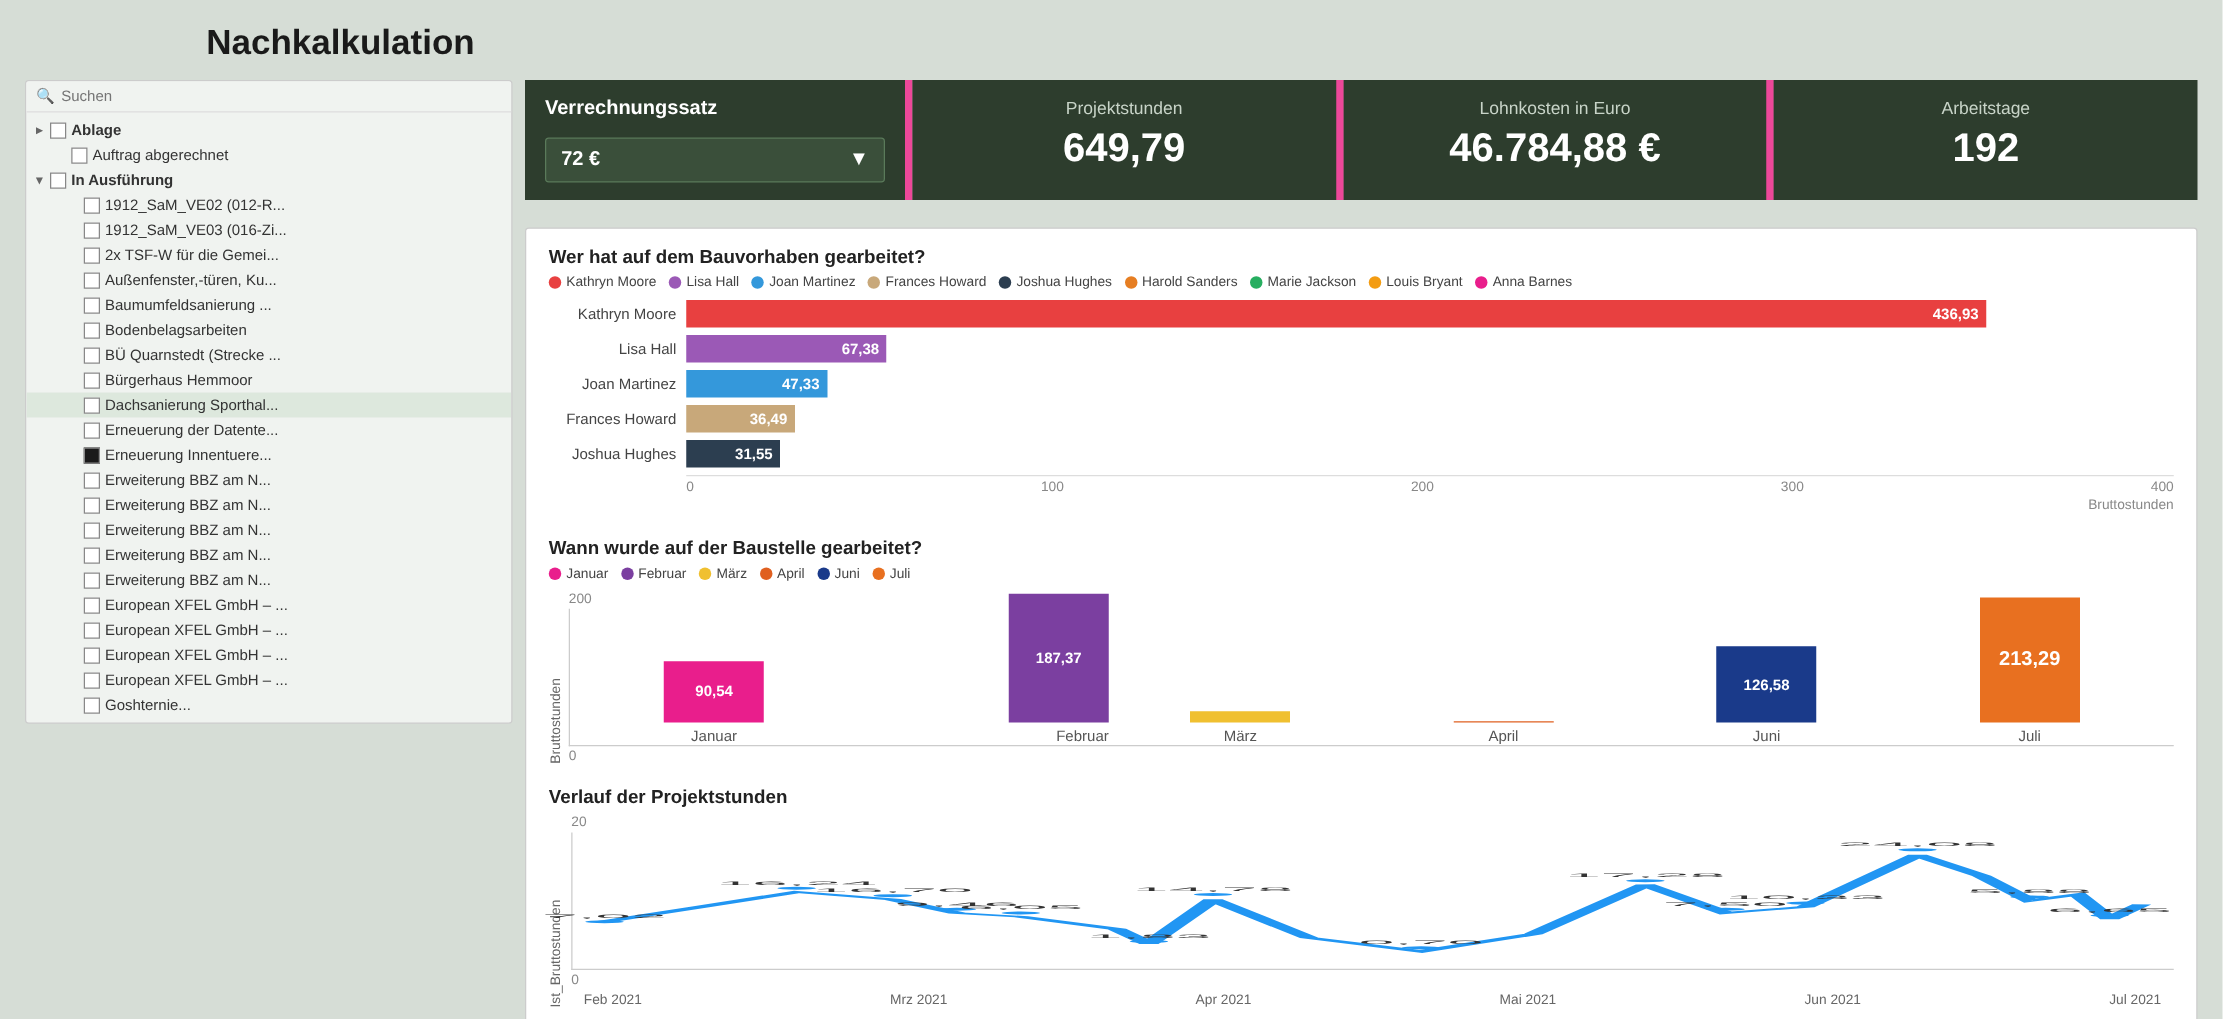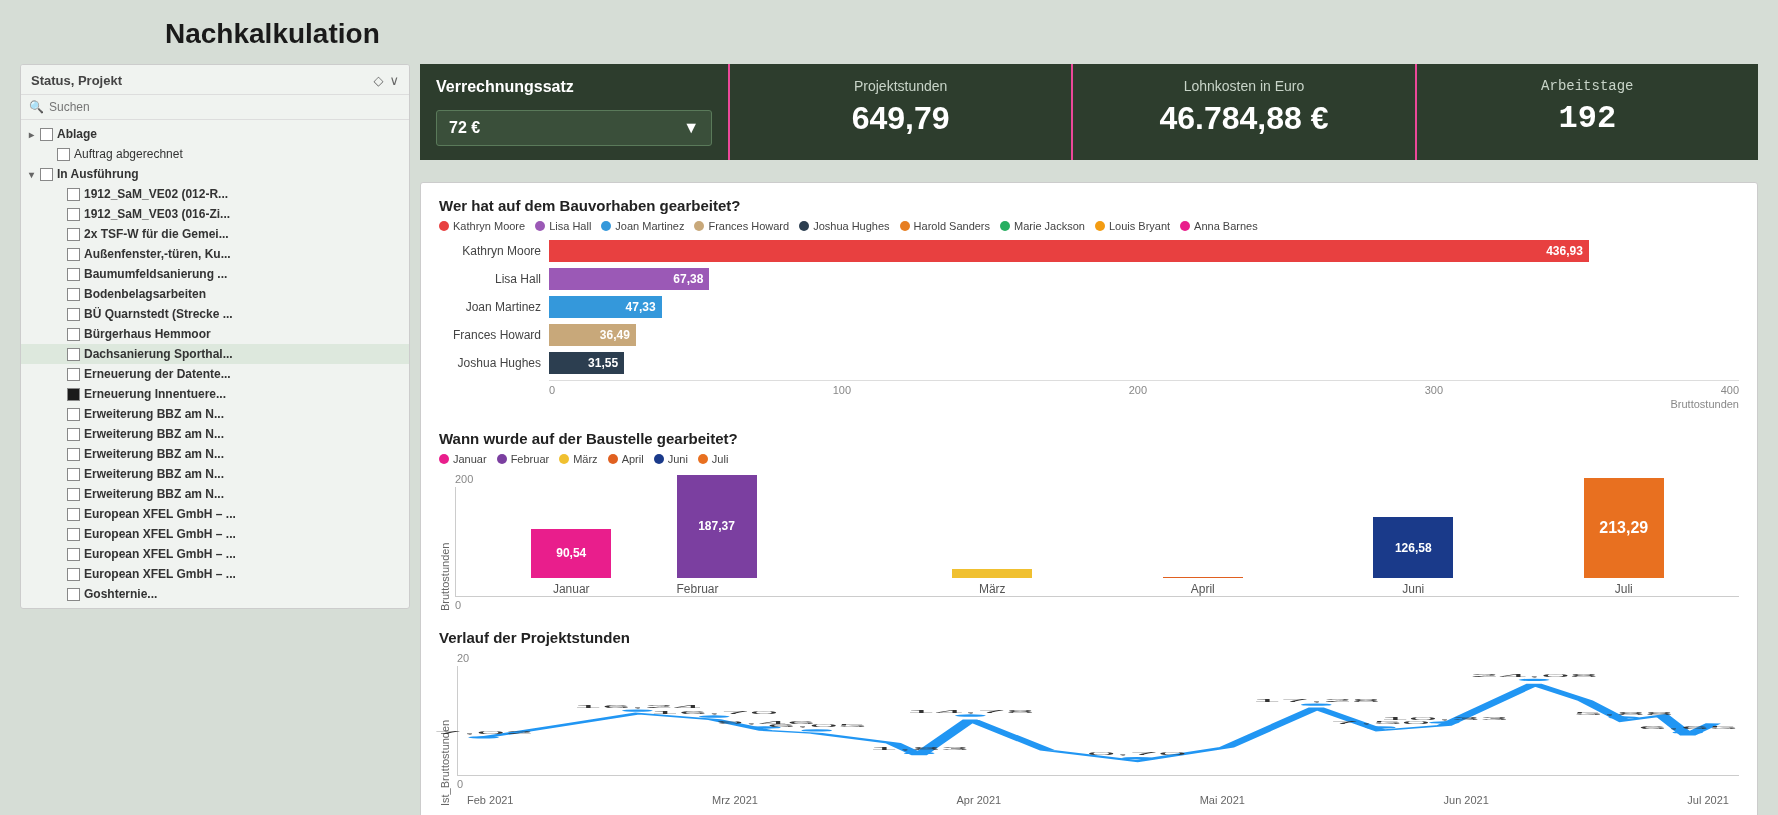--- a/index.html
+++ b/index.html
@@ -79,21 +79,20 @@
     .sidebar-list::-webkit-scrollbar-track { background: #e8ebe8; }
     .sidebar-list::-webkit-scrollbar-thumb { background: #b0b8b0; border-radius: 3px; }
     .tree-item {
       display: flex;
       align-items: center;
       padding: 3px 8px 3px 8px;
       cursor: pointer;
       gap: 4px;
       font-size: 12px;
       color: #333;
-      font-weight: bold;
     }
     .tree-item .checkbox {
       width: 13px; height: 13px;
       border: 1px solid #888;
       background: white;
       flex-shrink: 0;
       display: flex;
       align-items: center;
       justify-content: center;
     }
@@ -110,23 +109,23 @@
     .tree-item.level-1 { padding-left: 22px; font-weight: 500; }
     .tree-item.level-2 { padding-left: 46px; }
     .kpi-card {
       flex: 1;
       background: #2d3d2d;
       color: white;
       padding: 14px 20px;
       display: flex;
       flex-direction: column;
       gap: 6px;
-      border-right: 2px solid #ec4899;
-    }
-    .kpi-card:last-child { border-right: none; font-family: Liberation Mono, monospace; }
+      border-right: 6px solid #ec4899;
+    }
+    .kpi-card:last-child { border-right: none; }
     .kpi-card.verrechnungssatz {
       background: #2d3d2d;
       flex: 0 0 320px;
     }
     .kpi-label {
       font-size: 14px;
       font-weight: 400;
       color: #c8d4c8;
       text-align: center;
     }
@@ -271,27 +270,20 @@
   </style>
 </head>
 <body>
 
 <div class="main-container">
   <h1 class="page-title">Nachkalkulation</h1>
 
   <div class="full-layout">
 
     <div class="sidebar">
-      <div class="sidebar-header">
-        <span class="sidebar-header-left">Status, Projekt</span>
-        <div class="sidebar-header-icons">
-          <span>◇</span>
-          <span>∨</span>
-        </div>
-      </div>
       <div class="sidebar-search">
         <span style="color:#888;font-size:12px;">🔍</span>
         <input type="text" style="border: none; background: transparent; outline: none; font-size: 12px; width: 100%; color: rgb(85, 85, 85);" placeholder="Suchen">
       </div>
       <div class="sidebar-list" id="sidebar-list">
       <div class="tree-item level-0">
             <span style="font-size:10px;color:#666;margin-right:2px;">▸</span>
             <span class="checkbox"></span>
             <span class="label">Ablage</span>
           </div>
@@ -551,21 +543,21 @@
             <div style="writing-mode:vertical-rl;transform:rotate(180deg);font-size:11px;color:#666;margin-right:4px;white-space:nowrap;">Bruttostunden</div>
             <div style="flex:1;position:relative;">
               <div style="font-size:11px;color:#888;text-align:left;margin-bottom:2px;">200</div>
               <div id="chart2-bars" style="display:flex;align-items:flex-end;height:110px;border-bottom:1px solid #ccc;border-left:1px solid #ccc;gap:0;padding:0 10px;">
                   <div style="flex: 1 1 0%; display: flex; flex-direction: column; align-items: center; justify-content: flex-end; position: relative;">
     <div style="width:80px;height:49.5px;background:#e91e8c;display:flex;align-items:center;justify-content:center;font-size:12px;font-weight:700;color:white;position:relative;">
       90,54
     </div>
     <div style="font-size:12px;color:#555;margin-top:4px;">Januar</div>
   </div>
-                  <div style="flex: 1 1 0%; display: flex; flex-direction: column; align-items: flex-start; justify-content: flex-end; position: relative;">
+                  <div style="flex: 1 1 0%; display: flex; flex-direction: column; align-items: flex-end; justify-content: flex-end; position: relative;">
     <div style="width:80px;height:103.39999999999999px;background:#7b3fa0;display:flex;align-items:center;justify-content:center;font-size:12px;font-weight:700;color:white;position:relative;">
       187,37
     </div>
     <div style="font-size:12px;color:#555;margin-top:4px;">Februar</div>
   </div>
                   <div style="flex: 1 1 0%; display: flex; flex-direction: column; align-items: center; justify-content: flex-end; position: relative;">
     <div style="width:80px;height:8.8px;background:#f0c030;display:flex;align-items:center;justify-content:center;font-size:12px;font-weight:700;color:white;position:relative;">
       
     </div>
     <div style="font-size:12px;color:#555;margin-top:4px;">März</div>

